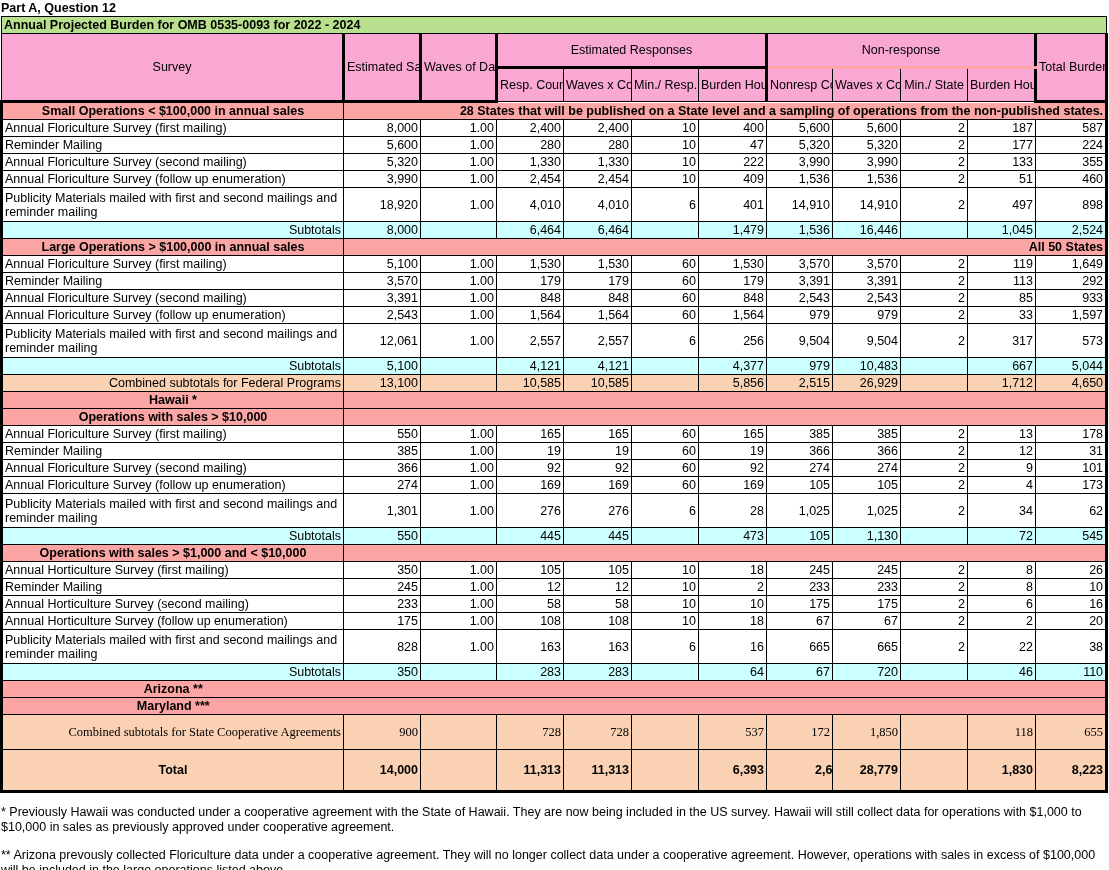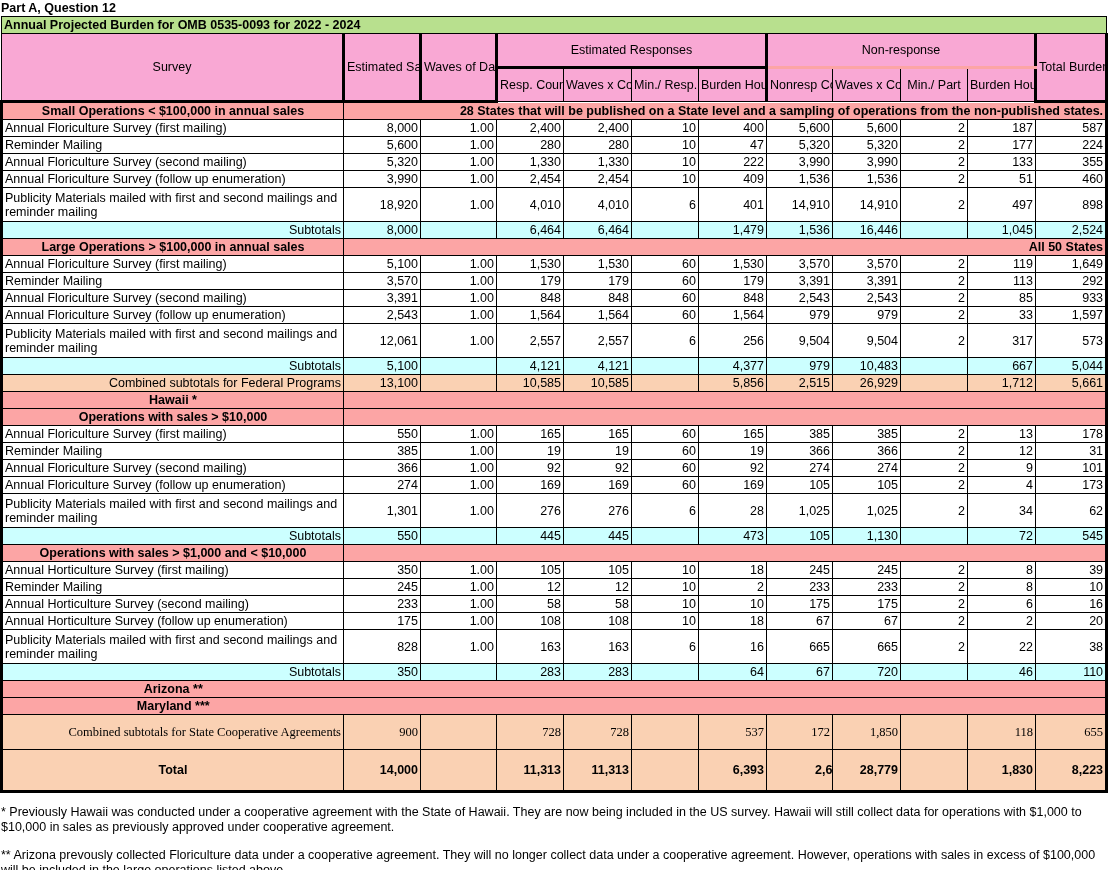--- a/index.html
+++ b/index.html
@@ -62,21 +62,21 @@
       <td colspan="4" class="thick-r" style="border-bottom:3px solid #fca5a5">Non-response</td>
       <td rowspan="2" style="border-bottom:3px solid #000;border-right:3px solid #000">Total Burden Hours</td>
     </tr>
     <tr class="hdr thick-b">
       <td style="height:32px">Resp. Count</td>
       <td>Waves x Count</td>
       <td>Min./ Resp.</td>
       <td class="thick-r">Burden Hours</td>
       <td>Nonresp Count</td>
       <td>Waves x Count</td>
-      <td>Min./ Part</td>
+      <td>Min./ State</td>
       <td class="thick-r">Burden Hours</td>
     </tr>
   <tr class="section">
         <td class="sec-label thick-l">Small Operations &lt; $100,000 in annual sales</td>
         <td class="sec-note thick-r" colspan="11">28 States that will be published on a State level and a sampling of operations from the non-published states.</td>
       </tr>
       <tr class="data">
         <td class="label thick-l">Annual Floriculture Survey (first mailing)</td>
         <td class="num">8,000</td>
         <td class="num">1.00</td>
@@ -253,21 +253,21 @@
         <td class="num">13,100</td>
         <td class="num"></td>
         <td class="num">10,585</td>
         <td class="num">10,585</td>
         <td class="num"></td>
         <td class="num">5,856</td>
         <td class="num">2,515</td>
         <td class="num">26,929</td>
         <td class="num"></td>
         <td class="num">1,712</td>
-        <td class="num thick-r">5,661</td>
+        <td class="num thick-r">4,650</td>
       </tr>
       <tr class="section">
         <td class="sec-label thick-l">Hawaii *</td>
         <td class="sec-note thick-r" colspan="11"></td>
       </tr>
       <tr class="section">
         <td class="sec-label thick-l">Operations with sales &gt; $10,000</td>
         <td class="sec-note thick-r" colspan="11"></td>
       </tr>
       <tr class="data">
@@ -363,21 +363,21 @@
         <td class="num">350</td>
         <td class="num">1.00</td>
         <td class="num">105</td>
         <td class="num">105</td>
         <td class="num">10</td>
         <td class="num">18</td>
         <td class="num">245</td>
         <td class="num">245</td>
         <td class="num">2</td>
         <td class="num">8</td>
-        <td class="num thick-r">39</td>
+        <td class="num thick-r">26</td>
       </tr>
       <tr class="data">
         <td class="label thick-l">Reminder Mailing</td>
         <td class="num">245</td>
         <td class="num">1.00</td>
         <td class="num">12</td>
         <td class="num">12</td>
         <td class="num">10</td>
         <td class="num">2</td>
         <td class="num">233</td>

